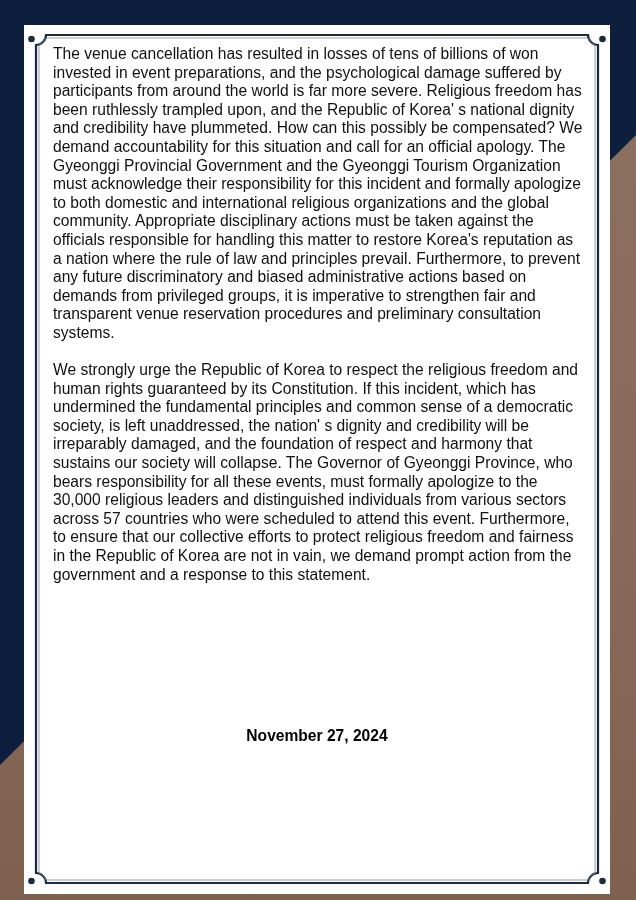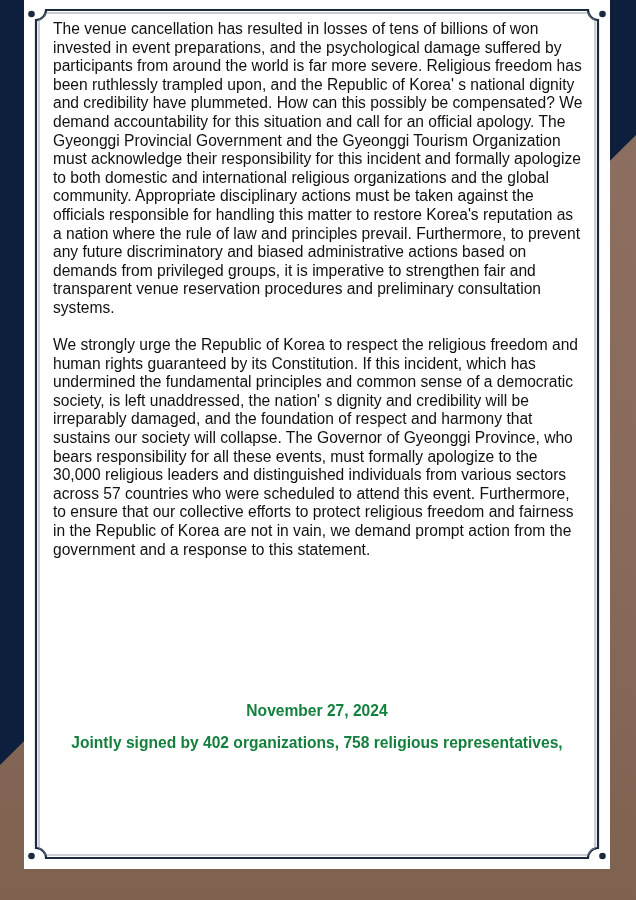--- a/index.html
+++ b/index.html
@@ -11,36 +11,36 @@
   .bg-navy {
     position: absolute; inset: 0;
     background: #0d1f3c;
   }
   .bg-brown {
     position: absolute; inset: 0;
     background: linear-gradient(180deg, #8c7061 0%, #876a59 60%, #7f6150 100%);
     clip-path: polygon(0 765px, 636px 135px, 636px 900px, 0 900px);
   }
   .card {
-    position: absolute; left: 24px; top: 0; width: 586px; height: 869px;
+    position: absolute; left: 24px; top: 25px; width: 586px; height: 869px;
     background: #ffffff;
   }
   .frame {
     position: absolute; left: 0; top: 0; width: 586px; height: 869px;
   }
   .content {
     position: absolute; left: 29px; top: 20px; width: 530px;
     color: #111111;
     font-size: 15.6px; line-height: 18.6px;
   }
   .content p { margin: 0; }
   .para2 { margin-top: 18.6px !important; }
   .sig {
     position: absolute; left: 0; width: 586px; text-align: center;
-    font-weight: bold; color: #15803d;
+    font-weight: bold; color: #000000;
   }
   .sig-date { top: 702px; font-size: 15.6px; }
   .sig-line { top: 733px; font-size: 15.6px; line-height: 19px; }
 </style>
 </head>
 <body>
 
 <div class="bg-navy"></div>
 <div class="bg-brown"></div>
 
@@ -58,15 +58,14 @@
     <circle cx="578.5" cy="856" r="3.3" fill="#1c2a40"></circle>
   </svg>
 
   <div class="content">
     <p>The venue cancellation has resulted in losses of tens of billions of won invested in event preparations, and the psychological damage suffered by participants from around the world is far more severe. Religious freedom has been ruthlessly trampled upon, and the Republic of Korea' s national dignity and credibility have plummeted. How can this possibly be compensated? We demand accountability for this situation and call for an official apology. The Gyeonggi Provincial Government and the Gyeonggi Tourism Organization must acknowledge their responsibility for this incident and formally apologize to both domestic and international religious organizations and the global community. Appropriate disciplinary actions must be taken against the officials responsible for handling this matter to restore Korea's reputation as a nation where the rule of law and principles prevail. Furthermore, to prevent any future discriminatory and biased administrative actions based on demands from privileged groups, it is imperative to strengthen fair and transparent venue reservation procedures and preliminary consultation systems.</p>
     <p class="para2">We strongly urge the Republic of Korea to respect the religious freedom and human rights guaranteed by its Constitution. If this incident, which has undermined the fundamental principles and common sense of a democratic society, is left unaddressed, the nation' s dignity and credibility will be irreparably damaged, and the foundation of respect and harmony that sustains our society will collapse. The Governor of Gyeonggi Province, who bears responsibility for all these events, must formally apologize to the 30,000 religious leaders and distinguished individuals from various sectors across 57 countries who were scheduled to attend this event. Furthermore, to ensure that our collective efforts to protect religious freedom and fairness in the Republic of Korea are not in vain, we demand prompt action from the government and a response to this statement.</p>
   </div>
 
   <div class="sig sig-date">November 27, 2024</div>
   <div class="sig sig-line">
-    <div>Jointly signed by 402 organizations, 758 religious representatives,</div>
   </div>
 </div>
 
 </body></html>

